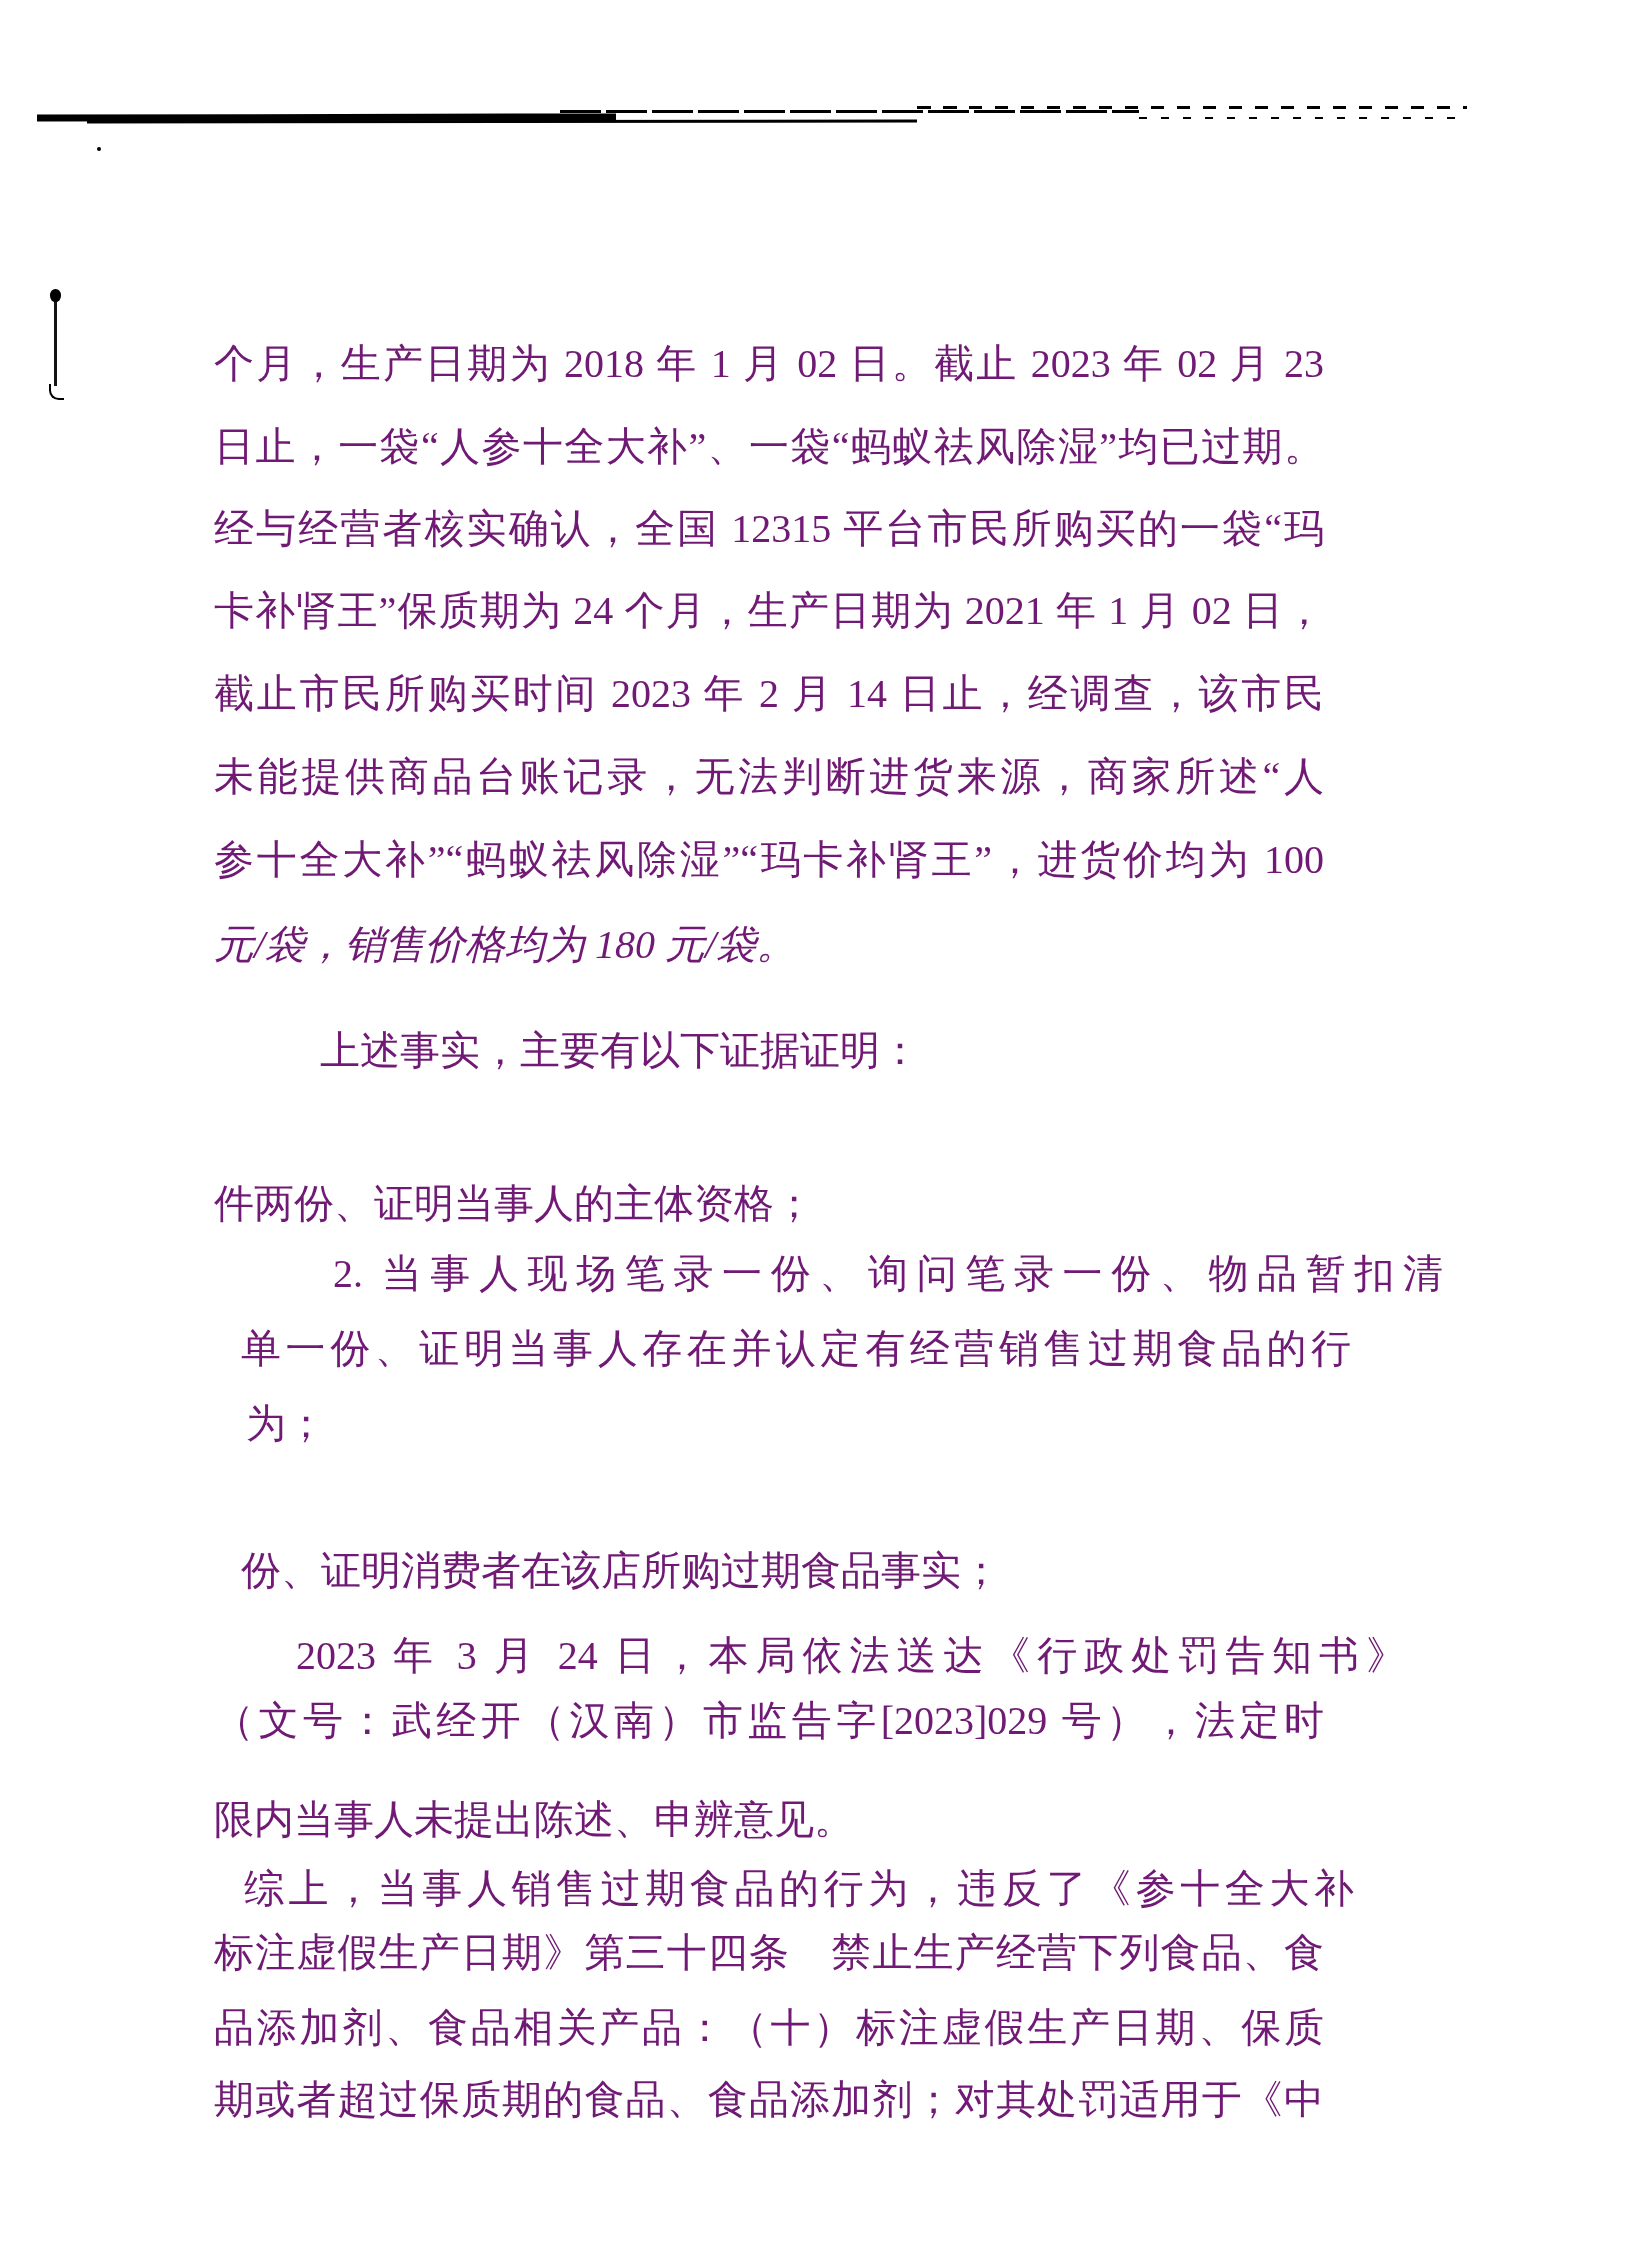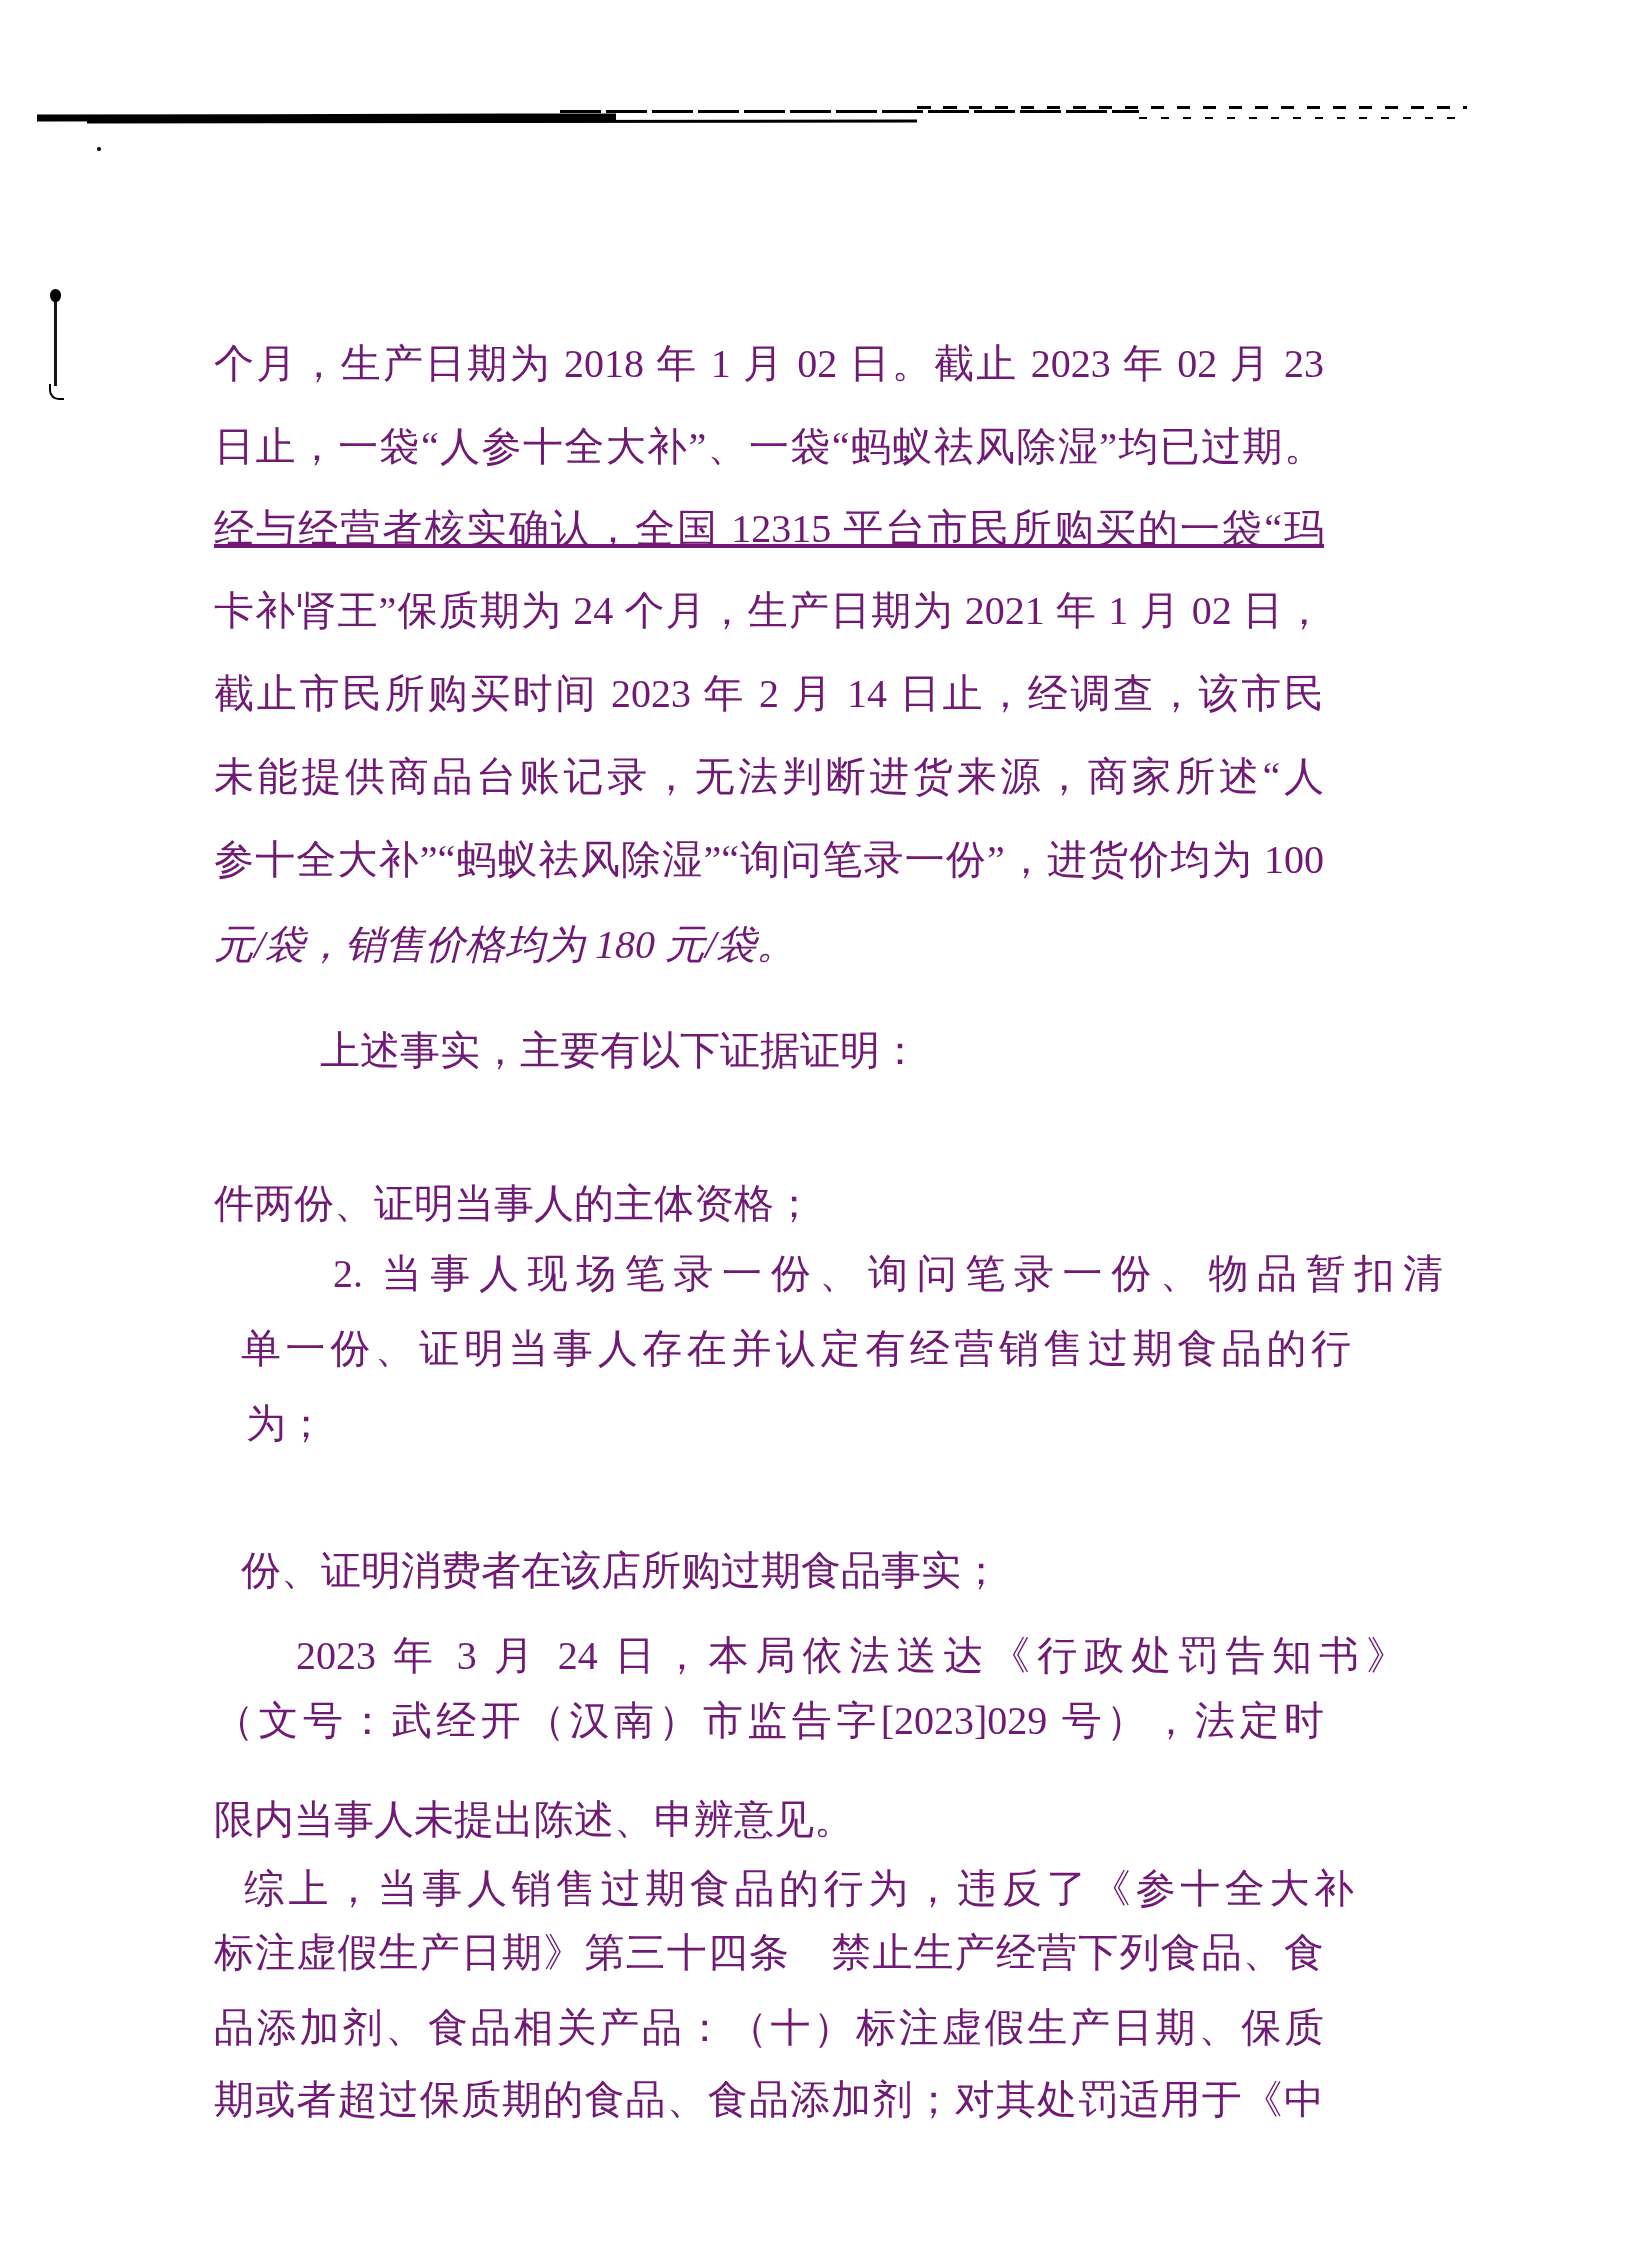--- a/index.html
+++ b/index.html
@@ -52,21 +52,21 @@
   }
   .line.full {
     white-space: normal;
     text-align: justify;
     text-align-last: justify;
   }
   .line.end { text-align: left; }
 
   .t0  { top: 340px; }
   .t1  { top: 423px; }
-  .t2  { top: 505px; text-decoration: underline; }
+  .t2  { top: 505px; }
   .t3  { top: 587px; }
   .t4  { top: 670px; }
   .t5  { top: 753px; }
   .t6  { top: 836px; }
   .t7  { top: 921px; font-style: italic; }
   .t8  { top: 1027px; padding-left: 106px; }
   .t9  { top: 1105px; padding-left: 106px; }
   .t10 { top: 1180px; }
   .t11 { top: 1250px; padding-left: 119px; }
   .t12 { top: 1325px; padding-left: 27px; }
@@ -96,21 +96,21 @@
   <div class="artifact pen-stem"></div>
   <div class="artifact pen-hook"></div>
   <div class="artifact speck"></div>
 
   <div class="line full t0">个月，生产日期为 2018 年 1 月 02 日。截止 2023 年 02 月 23</div>
   <div class="line full t1">日止，一袋“人参十全大补”、一袋“蚂蚁祛风除湿”均已过期。</div>
   <div class="line full t2">经与经营者核实确认，全国 12315 平台市民所购买的一袋“玛</div>
   <div class="line full t3">卡补肾王”保质期为 24 个月，生产日期为 2021 年 1 月 02 日，</div>
   <div class="line full t4">截止市民所购买时间 2023 年 2 月 14 日止，经调查，该市民</div>
   <div class="line full t5">未能提供商品台账记录，无法判断进货来源，商家所述“人</div>
-  <div class="line full t6">参十全大补”“蚂蚁祛风除湿”“询问笔录一份”，进货价均为 100</div>
+  <div class="line full t6">参十全大补”“蚂蚁祛风除湿”“玛卡补肾王”，进货价均为 100</div>
   <div class="line end  t7">元/袋，销售价格均为 180 元/袋。</div>
   <div class="line end  t8">上述事实，主要有以下证据证明：</div>
   <div class="line end  t10">件两份、证明当事人的主体资格；</div>
   <div class="line full t11">2. 当事人现场笔录一份、询问笔录一份、物品暂扣清</div>
   <div class="line full t12">单一份、证明当事人存在并认定有经营销售过期食品的行</div>
   <div class="line end  t13">为；</div>
   <div class="line end  t15">份、证明消费者在该店所购过期食品事实；</div>
   <div class="line full t16">2023 年 3 月 24 日，本局依法送达《行政处罚告知书》</div>
   <div class="line full t17">（文号：武经开（汉南）市监告字[2023]029 号），法定时</div>
   <div class="line end  t18">限内当事人未提出陈述、申辨意见。</div>

